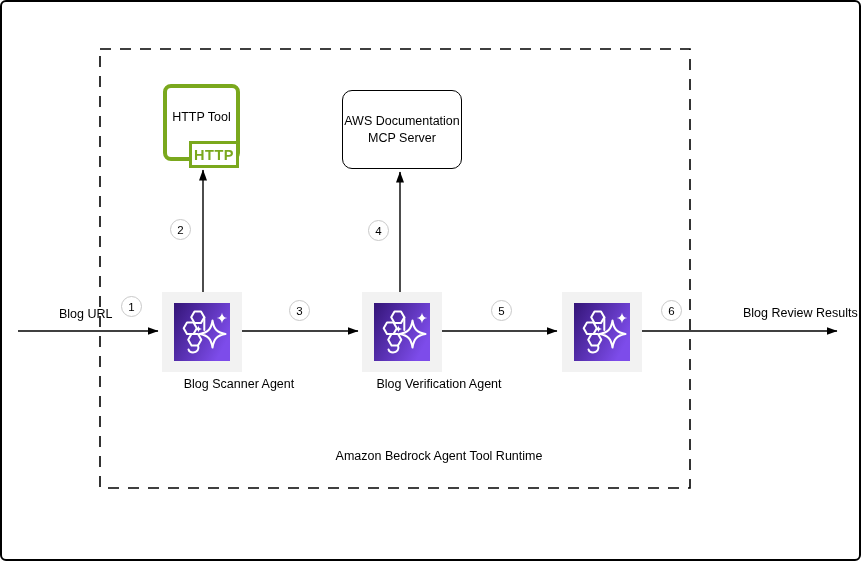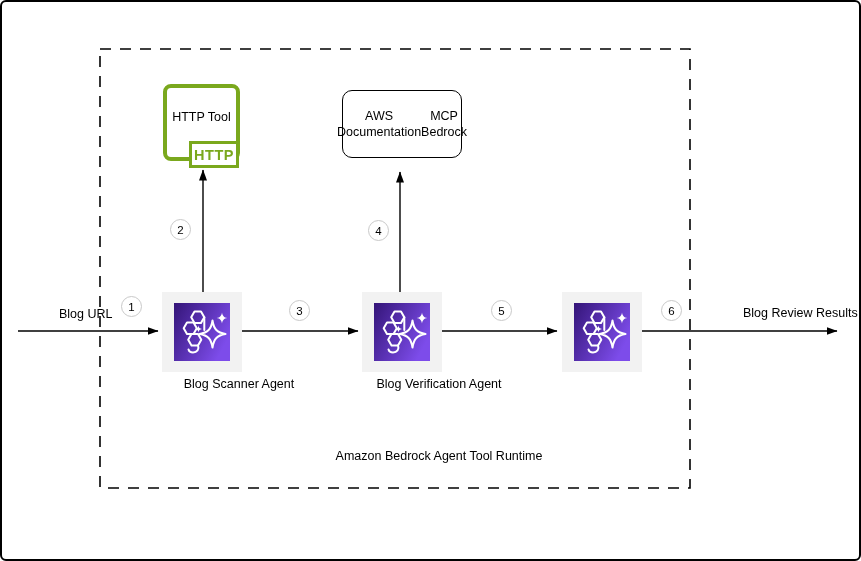--- a/index.html
+++ b/index.html
@@ -28,23 +28,23 @@
     border:4px solid var(--accent_green,#7AA81D);border-radius:8px;background:#fff;z-index:2;
   }
   .httpbox .lbl-in{margin-top:22px;text-align:center;font-size:12.5px;}
   .httpbadge{
     position:absolute;left:187px;top:139px;width:50px;height:27px;box-sizing:border-box;
     border:3px solid var(--accent_green,#7AA81D);background:#fff;
     color:var(--accent_green,#7AA81D);font-weight:bold;font-size:14.5px;letter-spacing:.5px;
     display:flex;align-items:center;justify-content:center;z-index:4;
   }
   .mcpbox{
-    position:absolute;left:340px;top:88px;width:120px;height:68px;box-sizing:border-box;
+    position:absolute;left:340px;top:88px;width:120px;height:79px;box-sizing:border-box;
     border:1px solid #000;border-radius:10px;background:#fff;z-index:2;
-    display:flex;flex-direction:row;align-items:center;justify-content:center;
+    display:flex;flex-direction:column;align-items:center;justify-content:center;
     font-size:12.5px;line-height:1.3;text-align:center;
   }
 </style>
 </head>
 <body>
 
 <div class="frame">
 
   <svg class="wires">
     <defs>
@@ -65,21 +65,21 @@
     <line x1="400" y1="292" x2="400" y2="172" stroke="#000" stroke-width="1.4" marker-end="url(#arr)"></line>
   </svg>
 
   <div class="httpbox">
     <div class="lbl-in">HTTP Tool</div>
   </div>
   <div class="httpbadge">HTTP</div>
 
   <div class="mcpbox">
     <div>AWS Documentation</div>
-    <div>MCP Bedrock</div>
+    <div>MCP Server</div>
   </div>
 
   <div class="agent" style="left:160px">
     <svg viewBox="0 0 56 58">
       <rect width="56" height="58" fill="url(#agGrad)"></rect>
       <g stroke="#fff" stroke-width="2" fill="none" stroke-linejoin="round" stroke-linecap="round">
         <path d="M20.5,8.5 h6.5 l3.3,5.7 -3.3,5.7 h-6.5 l-3.3,-5.7 z"></path>
         <path d="M13,19.5 h6.5 l3.3,5.7 -3.3,5.7 H13 l-3.3,-5.7 z"></path>
         <path d="M17.5,31 h6.5 l3.3,5.7 -3.3,5.7 h-6.5 l-3.3,-5.7 z"></path>
         <path d="M30.3,14.2 V27"></path>

